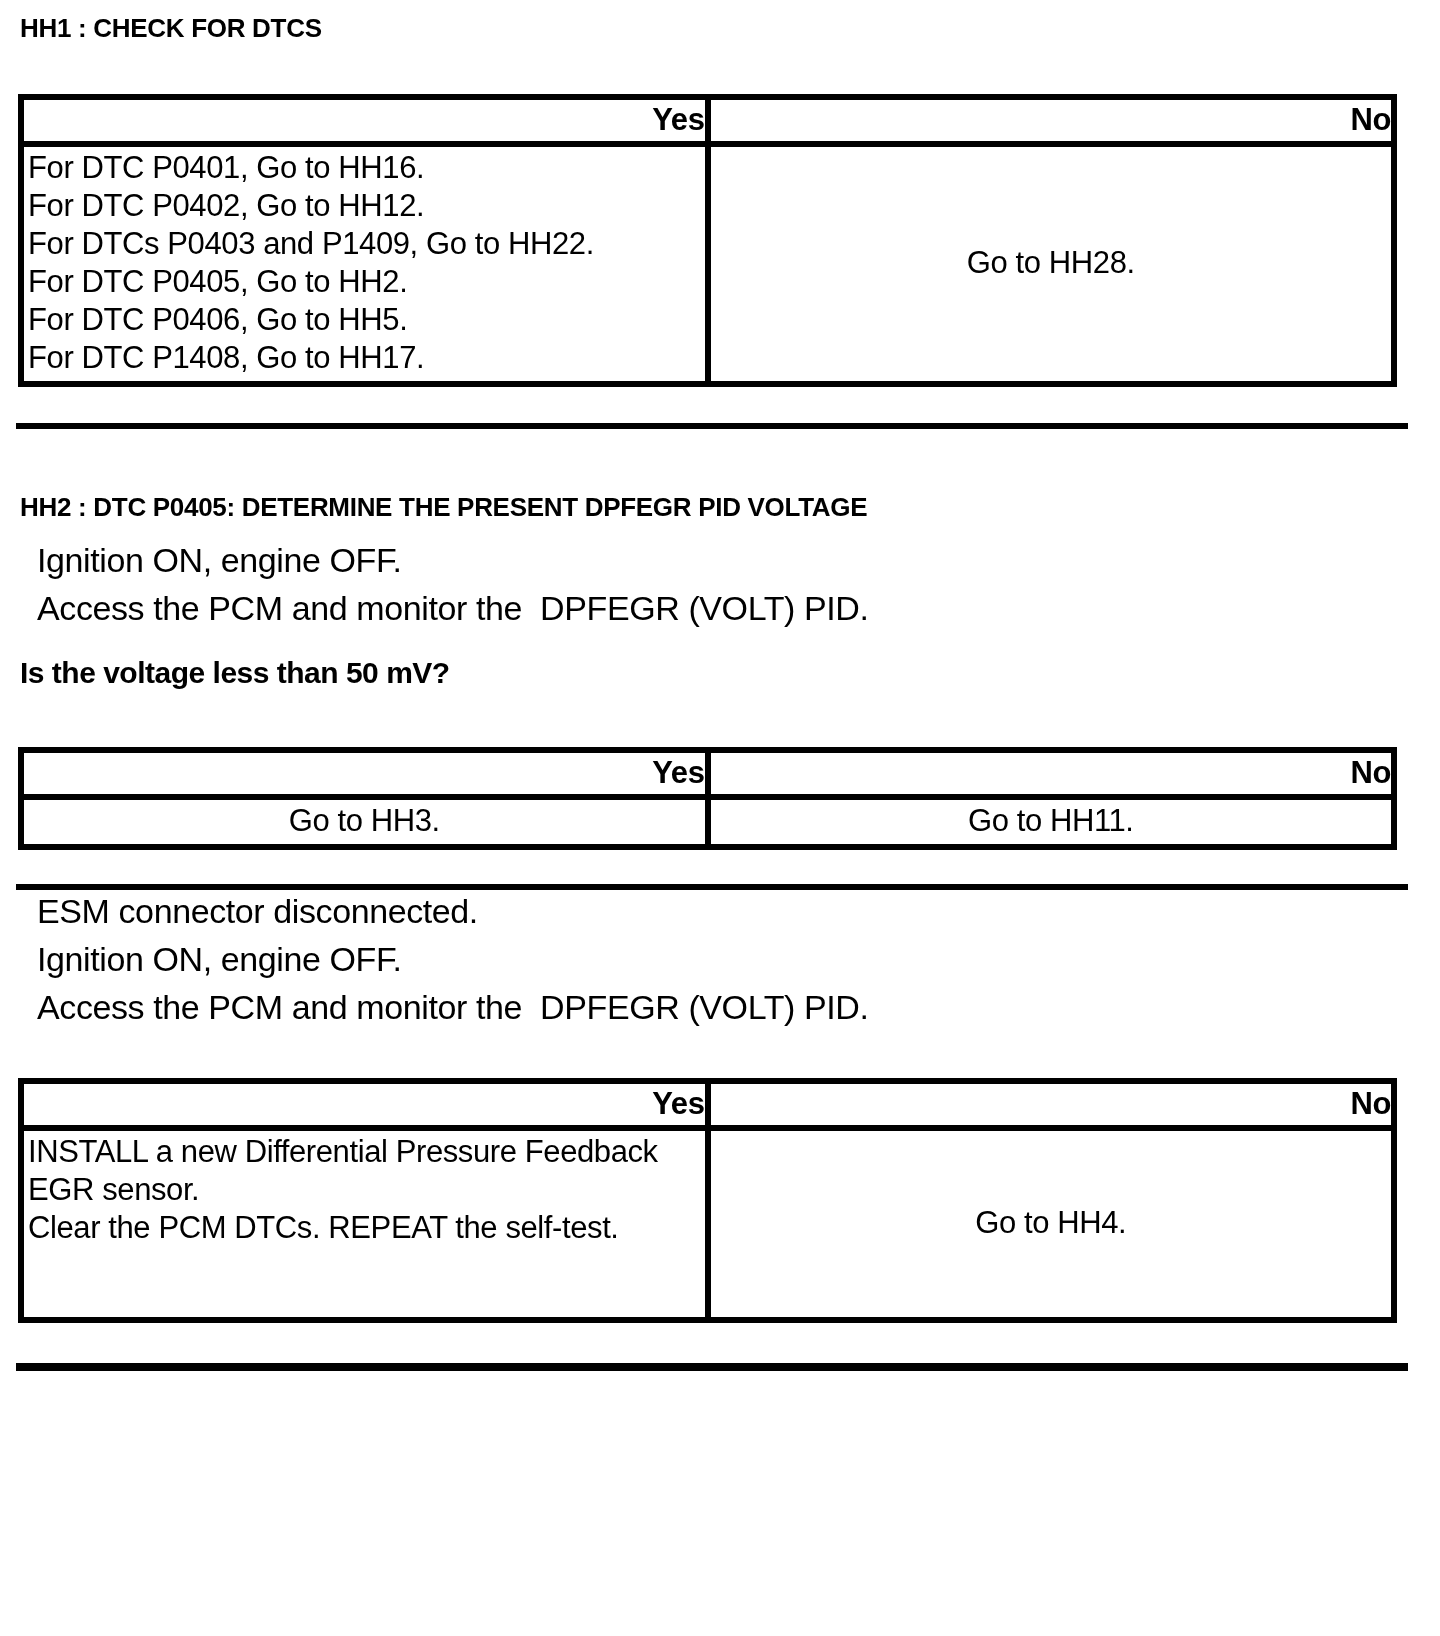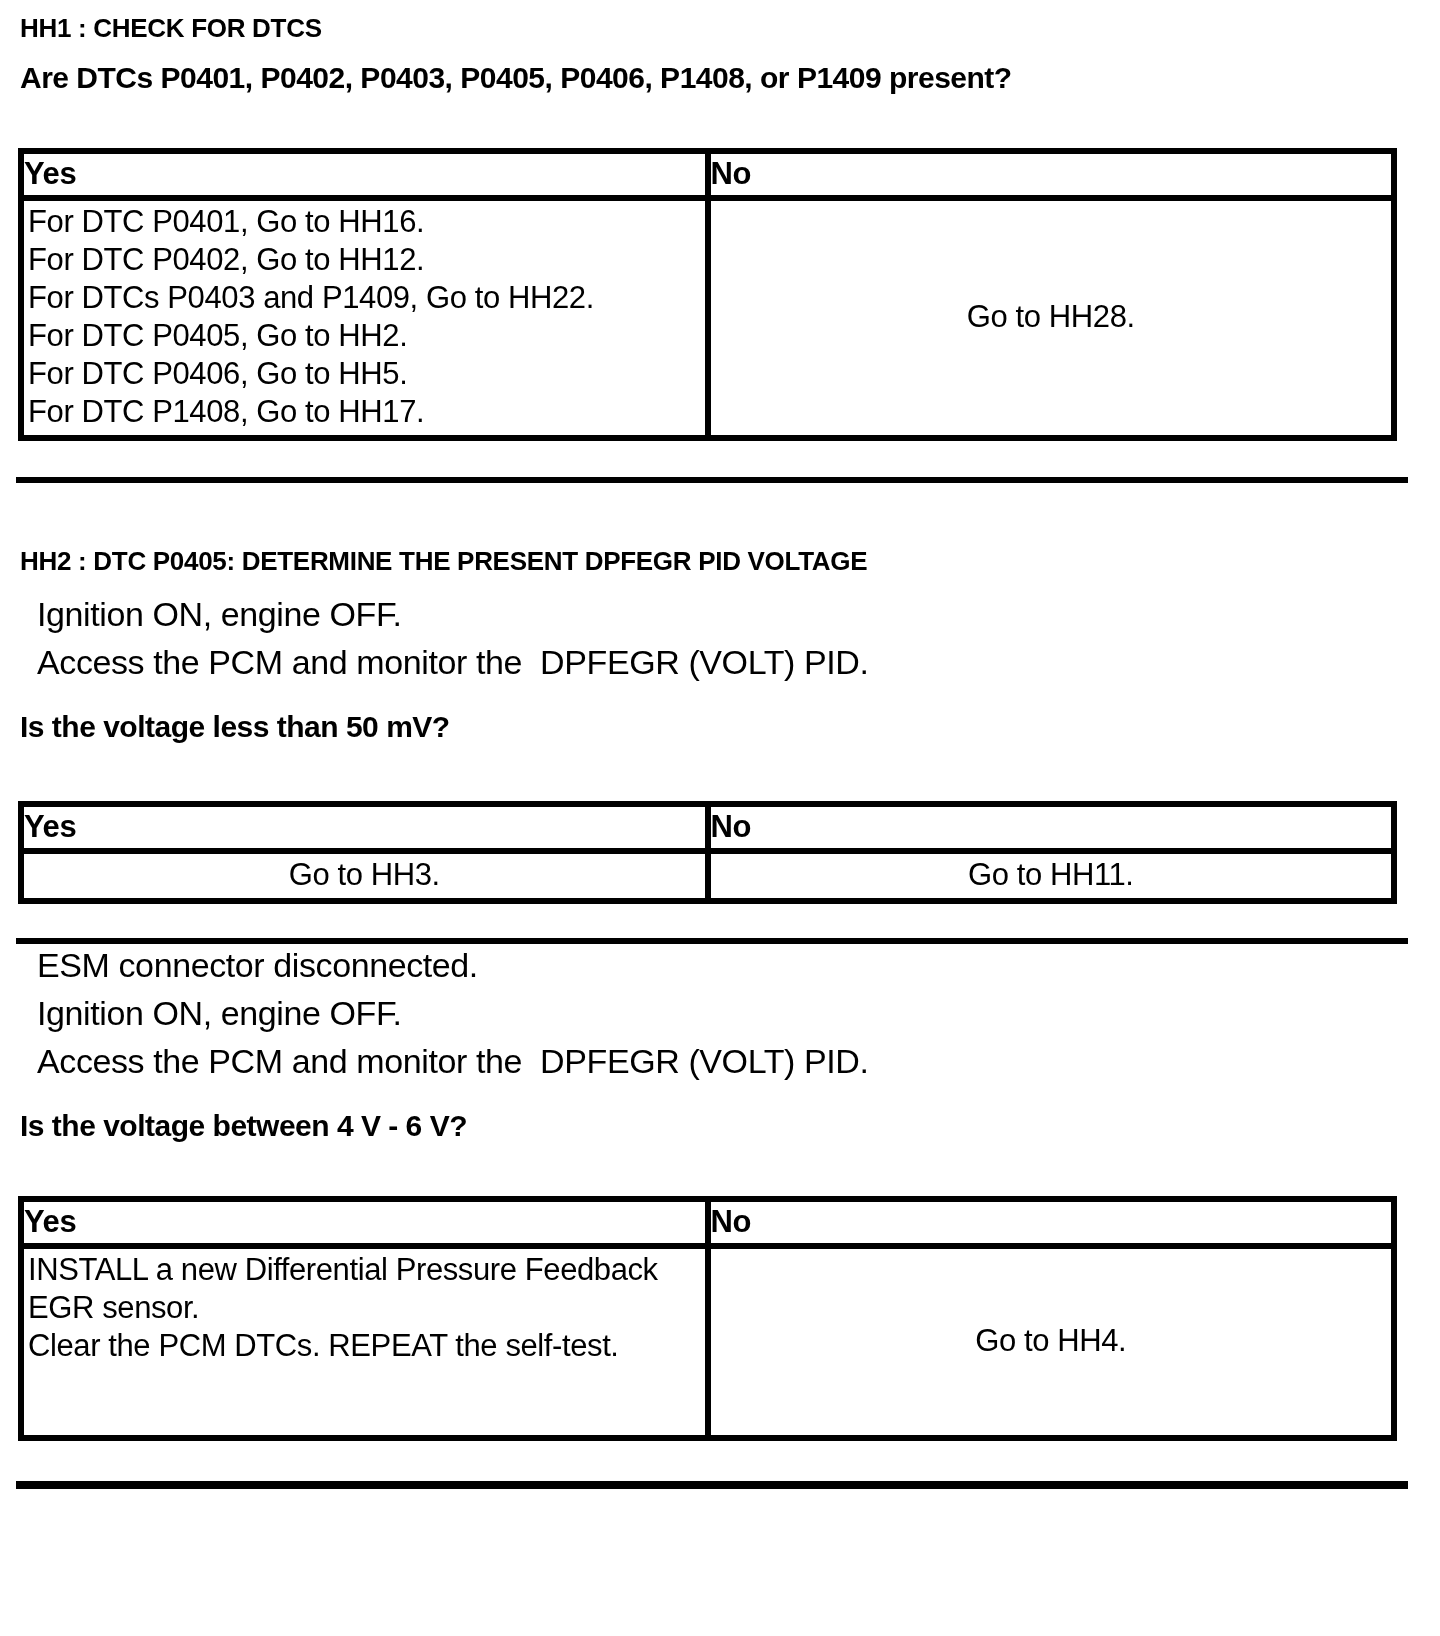--- a/index.html
+++ b/index.html
@@ -56,21 +56,21 @@
     border: 6px solid #000000;
   }
   table.decision th,
   table.decision td {
     border: 6px solid #000000;
     font-size: 31px;
     letter-spacing: -0.4px;
   }
   table.decision th {
     font-weight: bold;
-    text-align: left;
+    text-align: right;
     line-height: 36px;
     padding: 2px 0 3px;
   }
   td.cell-left {
     text-align: left;
     vertical-align: top;
     padding: 2px 6px 4px 4px;
     line-height: 38px;
   }
   td.cell-center {
@@ -101,21 +101,20 @@
   .title-2 { margin-top: 62px; }
   .title-3 { margin-top: 74px; }
 </style>
 </head>
 <body>
 
 <div class="page">
 
   <section>
     <h2 class="step-title">HH1 : CHECK FOR DTCS</h2>
-    <p class="question">Are DTCs P0401, P0402, P0403, P0405, P0406, P1408, or P1409 present?</p>
 
     <table class="decision tbl-1">
       <colgroup>
           <col style="width:50%">
           <col style="width:50%">
         </colgroup>
       <thead>
         <tr>
           <th>Yes</th>
           <th>No</th>
@@ -170,21 +169,20 @@
       </tbody>
     </table>
   </section>
 
   <div class="rule rule-2"></div>
 
   <section>
     <p class="body-line">ESM connector disconnected.</p>
     <p class="body-line">Ignition ON, engine OFF.</p>
     <p class="body-line">Access the PCM and monitor the  DPFEGR (VOLT) PID.</p>
-    <p class="question q-after-lines">Is the voltage between 4 V - 6 V?</p>
 
     <table class="decision tbl-3">
       <colgroup>
           <col style="width:50%">
           <col style="width:50%">
         </colgroup>
       <thead>
         <tr>
           <th>Yes</th>
           <th>No</th>

